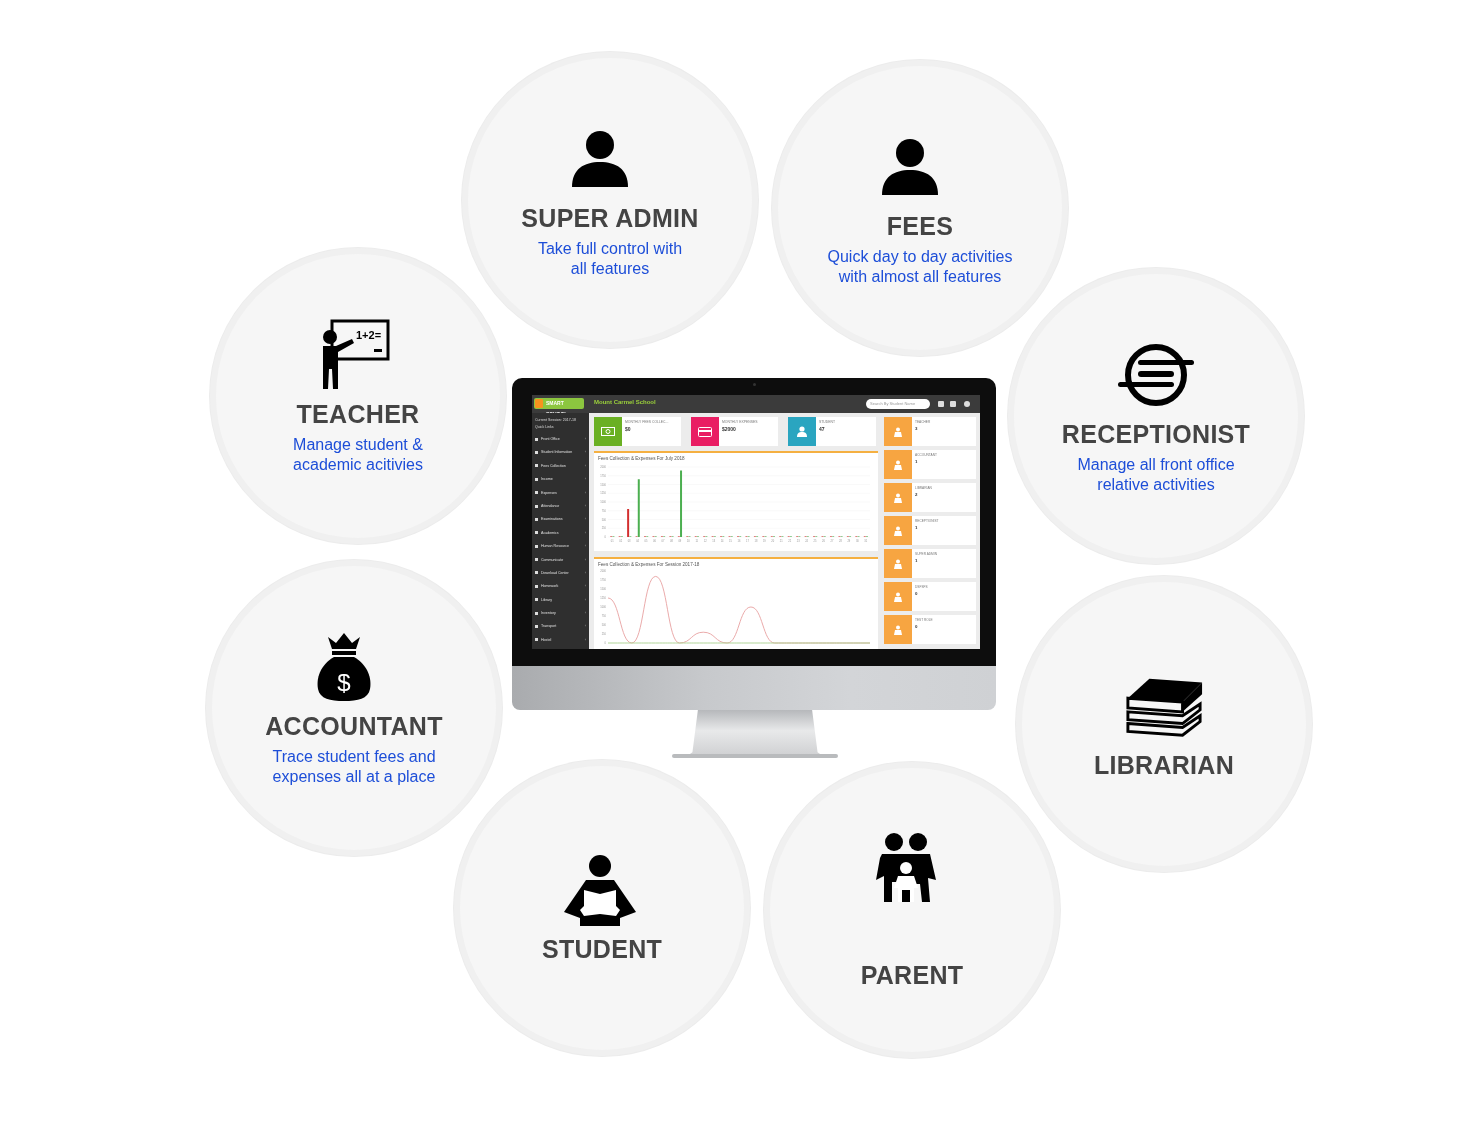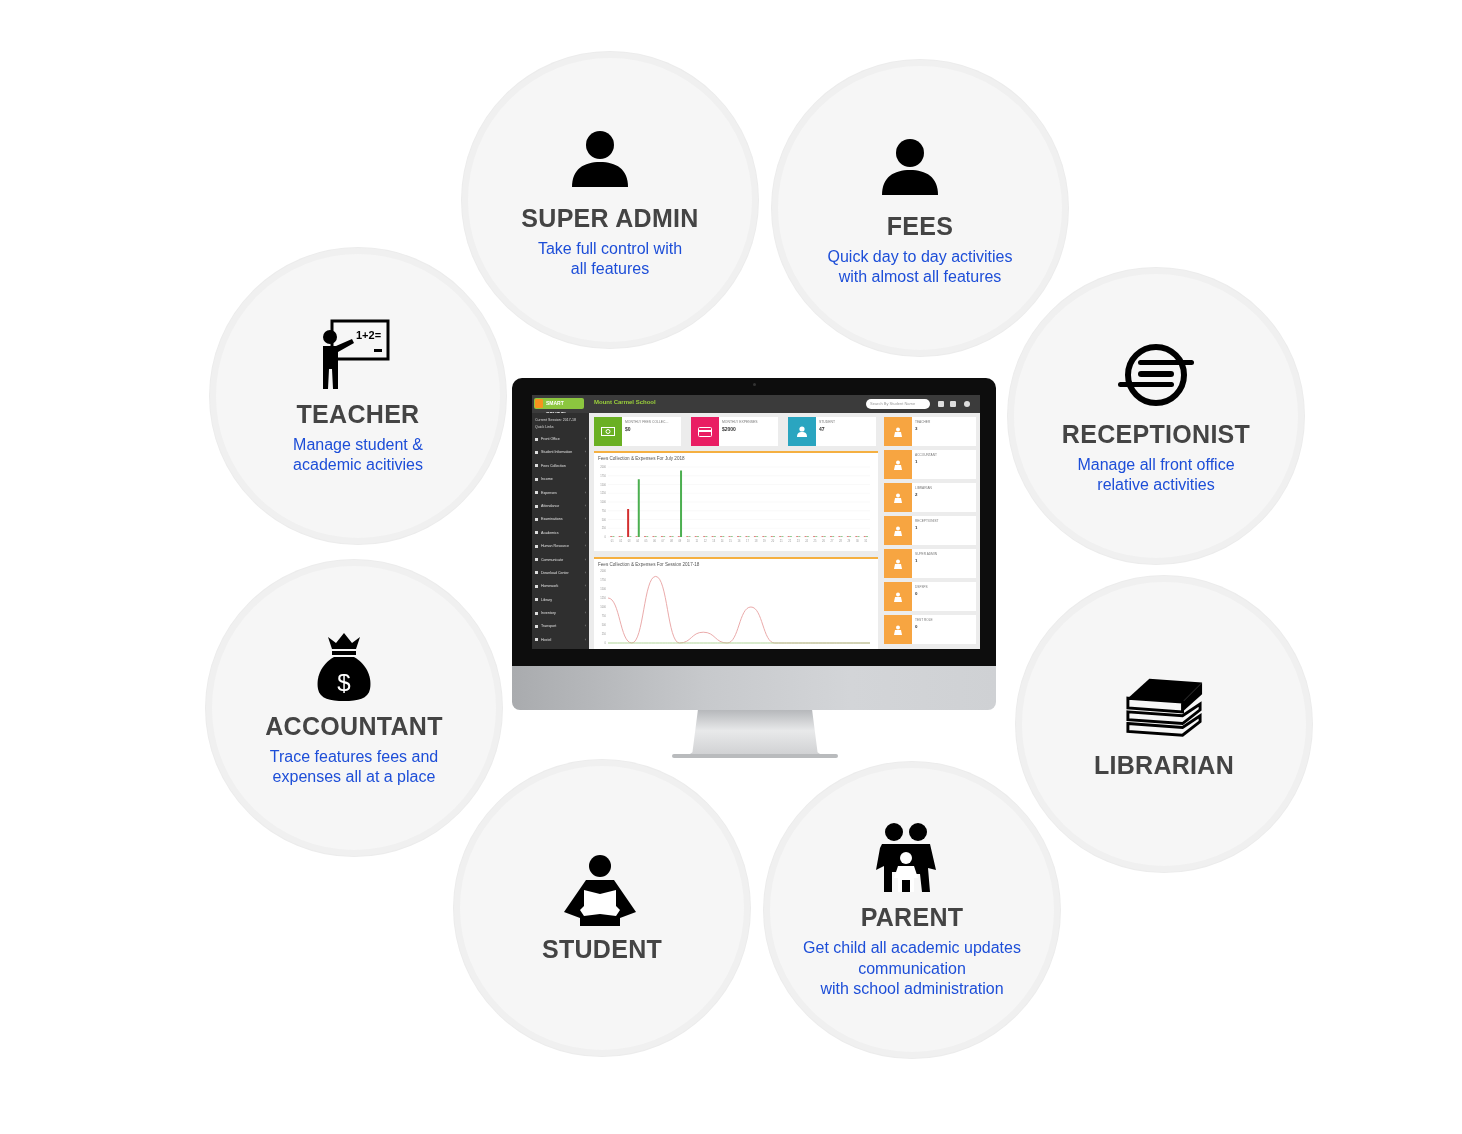--- a/index.html
+++ b/index.html
@@ -140,21 +140,21 @@
 <div class="role-circle" style="left:206px; top:560px;">
   <div class="role-icon">
     <svg width="60" height="72" viewBox="0 0 60 72">
       <path d="M14 6 L22 12 L30 2 L38 12 L46 6 L42 18 L18 18 Z" fill="#000"></path>
       <rect x="18" y="20" width="24" height="4" fill="#000"></rect>
       <path d="M20 26 L40 26 C54 34 58 48 56 58 C54 68 44 70 30 70 C16 70 6 68 4 58 C2 48 6 34 20 26 Z" fill="#000"></path>
       <text x="30" y="60" text-anchor="middle" font-size="24" font-family="Liberation Sans, sans-serif" fill="#fff">$</text>
     </svg>
   </div>
   <div class="role-title">ACCOUNTANT</div>
-  <div class="role-desc">Trace features fees and
+  <div class="role-desc">Trace student fees and
 expenses all at a place</div>
 </div>
 
 <div class="role-circle" style="left:1016px; top:576px;">
   <div class="role-icon">
     <svg width="82" height="68" viewBox="0 0 82 68">
       <path d="M4 52 L60 56 L78 44 L78 50 L60 64 L4 60 Z" fill="none" stroke="#000" stroke-width="3"></path>
       <path d="M4 40 L60 44 L78 32 L78 38 L60 52 L4 48 Z" fill="none" stroke="#000" stroke-width="3"></path>
       <path d="M4 26 L26 6 L80 10 L60 30 L4 26 Z" fill="#000"></path>
       <path d="M4 26 L60 30 L60 40 L4 36 Z" fill="none" stroke="#000" stroke-width="3"></path>
@@ -168,35 +168,32 @@
   <div class="role-icon">
     <svg width="76" height="72" viewBox="0 0 76 72">
       <circle cx="38" cy="12" r="11" fill="#000"></circle>
       <path d="M24 26 L52 26 L74 58 L58 64 L58 72 L18 72 L18 64 L2 58 Z" fill="#000"></path>
       <path d="M22 36 L38 40 L54 36 L54 52 L58 56 L54 62 L38 60 L22 62 L18 56 L22 52 Z" fill="#fff"></path>
     </svg>
   </div>
   <div class="role-title">STUDENT</div>
 </div>
 
-<div class="role-circle" style="left:764px; top:762px;">
+<div class="role-circle" style="left:764px; top:762px;gap:48px;">
   <div class="role-icon">
     <svg width="68" height="72" viewBox="0 0 68 72">
       <circle cx="22" cy="10" r="9" fill="#000"></circle>
       <circle cx="46" cy="10" r="9" fill="#000"></circle>
       <path d="M10 22 L34 22 L34 70 L26 70 L26 50 L20 50 L20 70 L12 70 L12 44 L4 48 L8 26 Z" fill="#000"></path>
       <path d="M34 22 L58 22 L64 48 L56 46 L58 70 L50 70 L48 52 L42 52 L42 70 L34 70 Z" fill="#000"></path>
       <circle cx="34" cy="36" r="6" fill="#fff"></circle>
       <path d="M26 44 L42 44 L46 56 L42 56 L42 70 L38 70 L38 58 L30 58 L30 70 L26 70 L26 56 L22 56 Z" fill="#fff"></path>
     </svg>
   </div>
   <div class="role-title">PARENT</div>
-  <div class="role-desc">Get child all academic updates
-communication
-with school administration</div>
 </div>
 
 <div class="monitor">
   <div class="monitor-bezel">
     <div class="monitor-camera"></div>
     <div class="screen">
       <div class="scr-top">
         <div class="scr-logo">SMART SCHOOL</div>
         <div class="scr-school">Mount Carmel School</div>
         <div class="scr-search">Search By Student Name</div>

